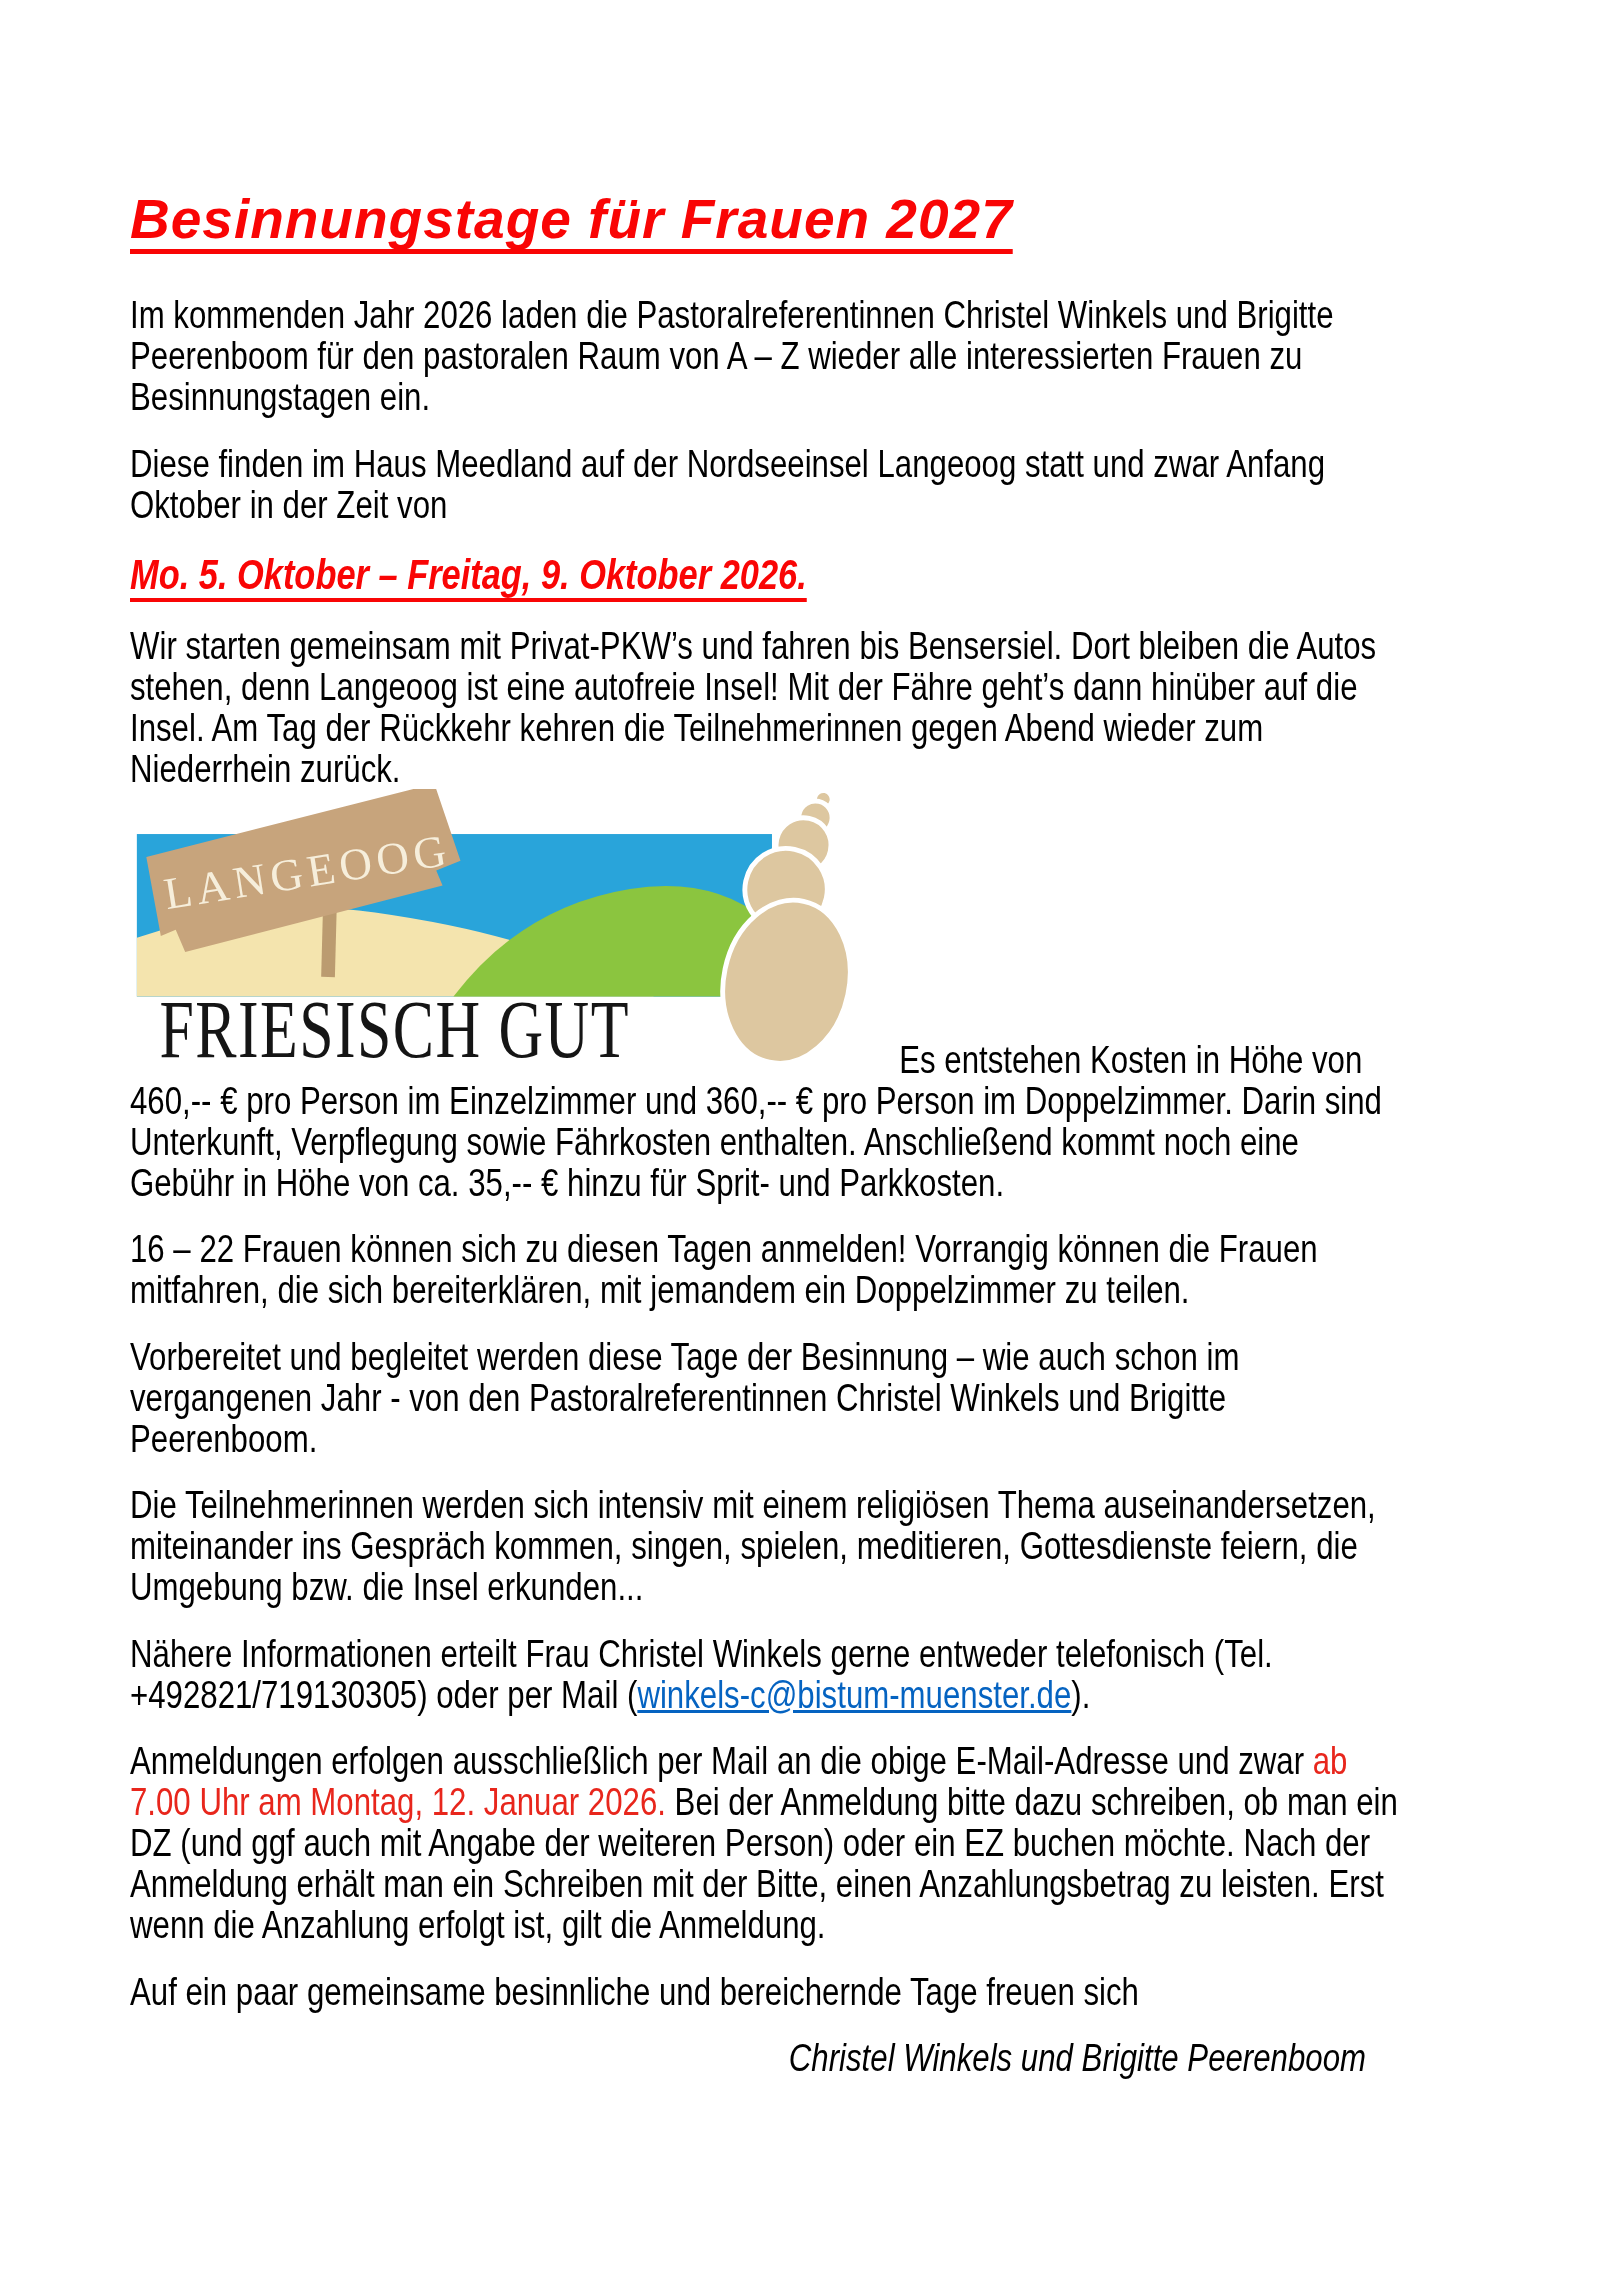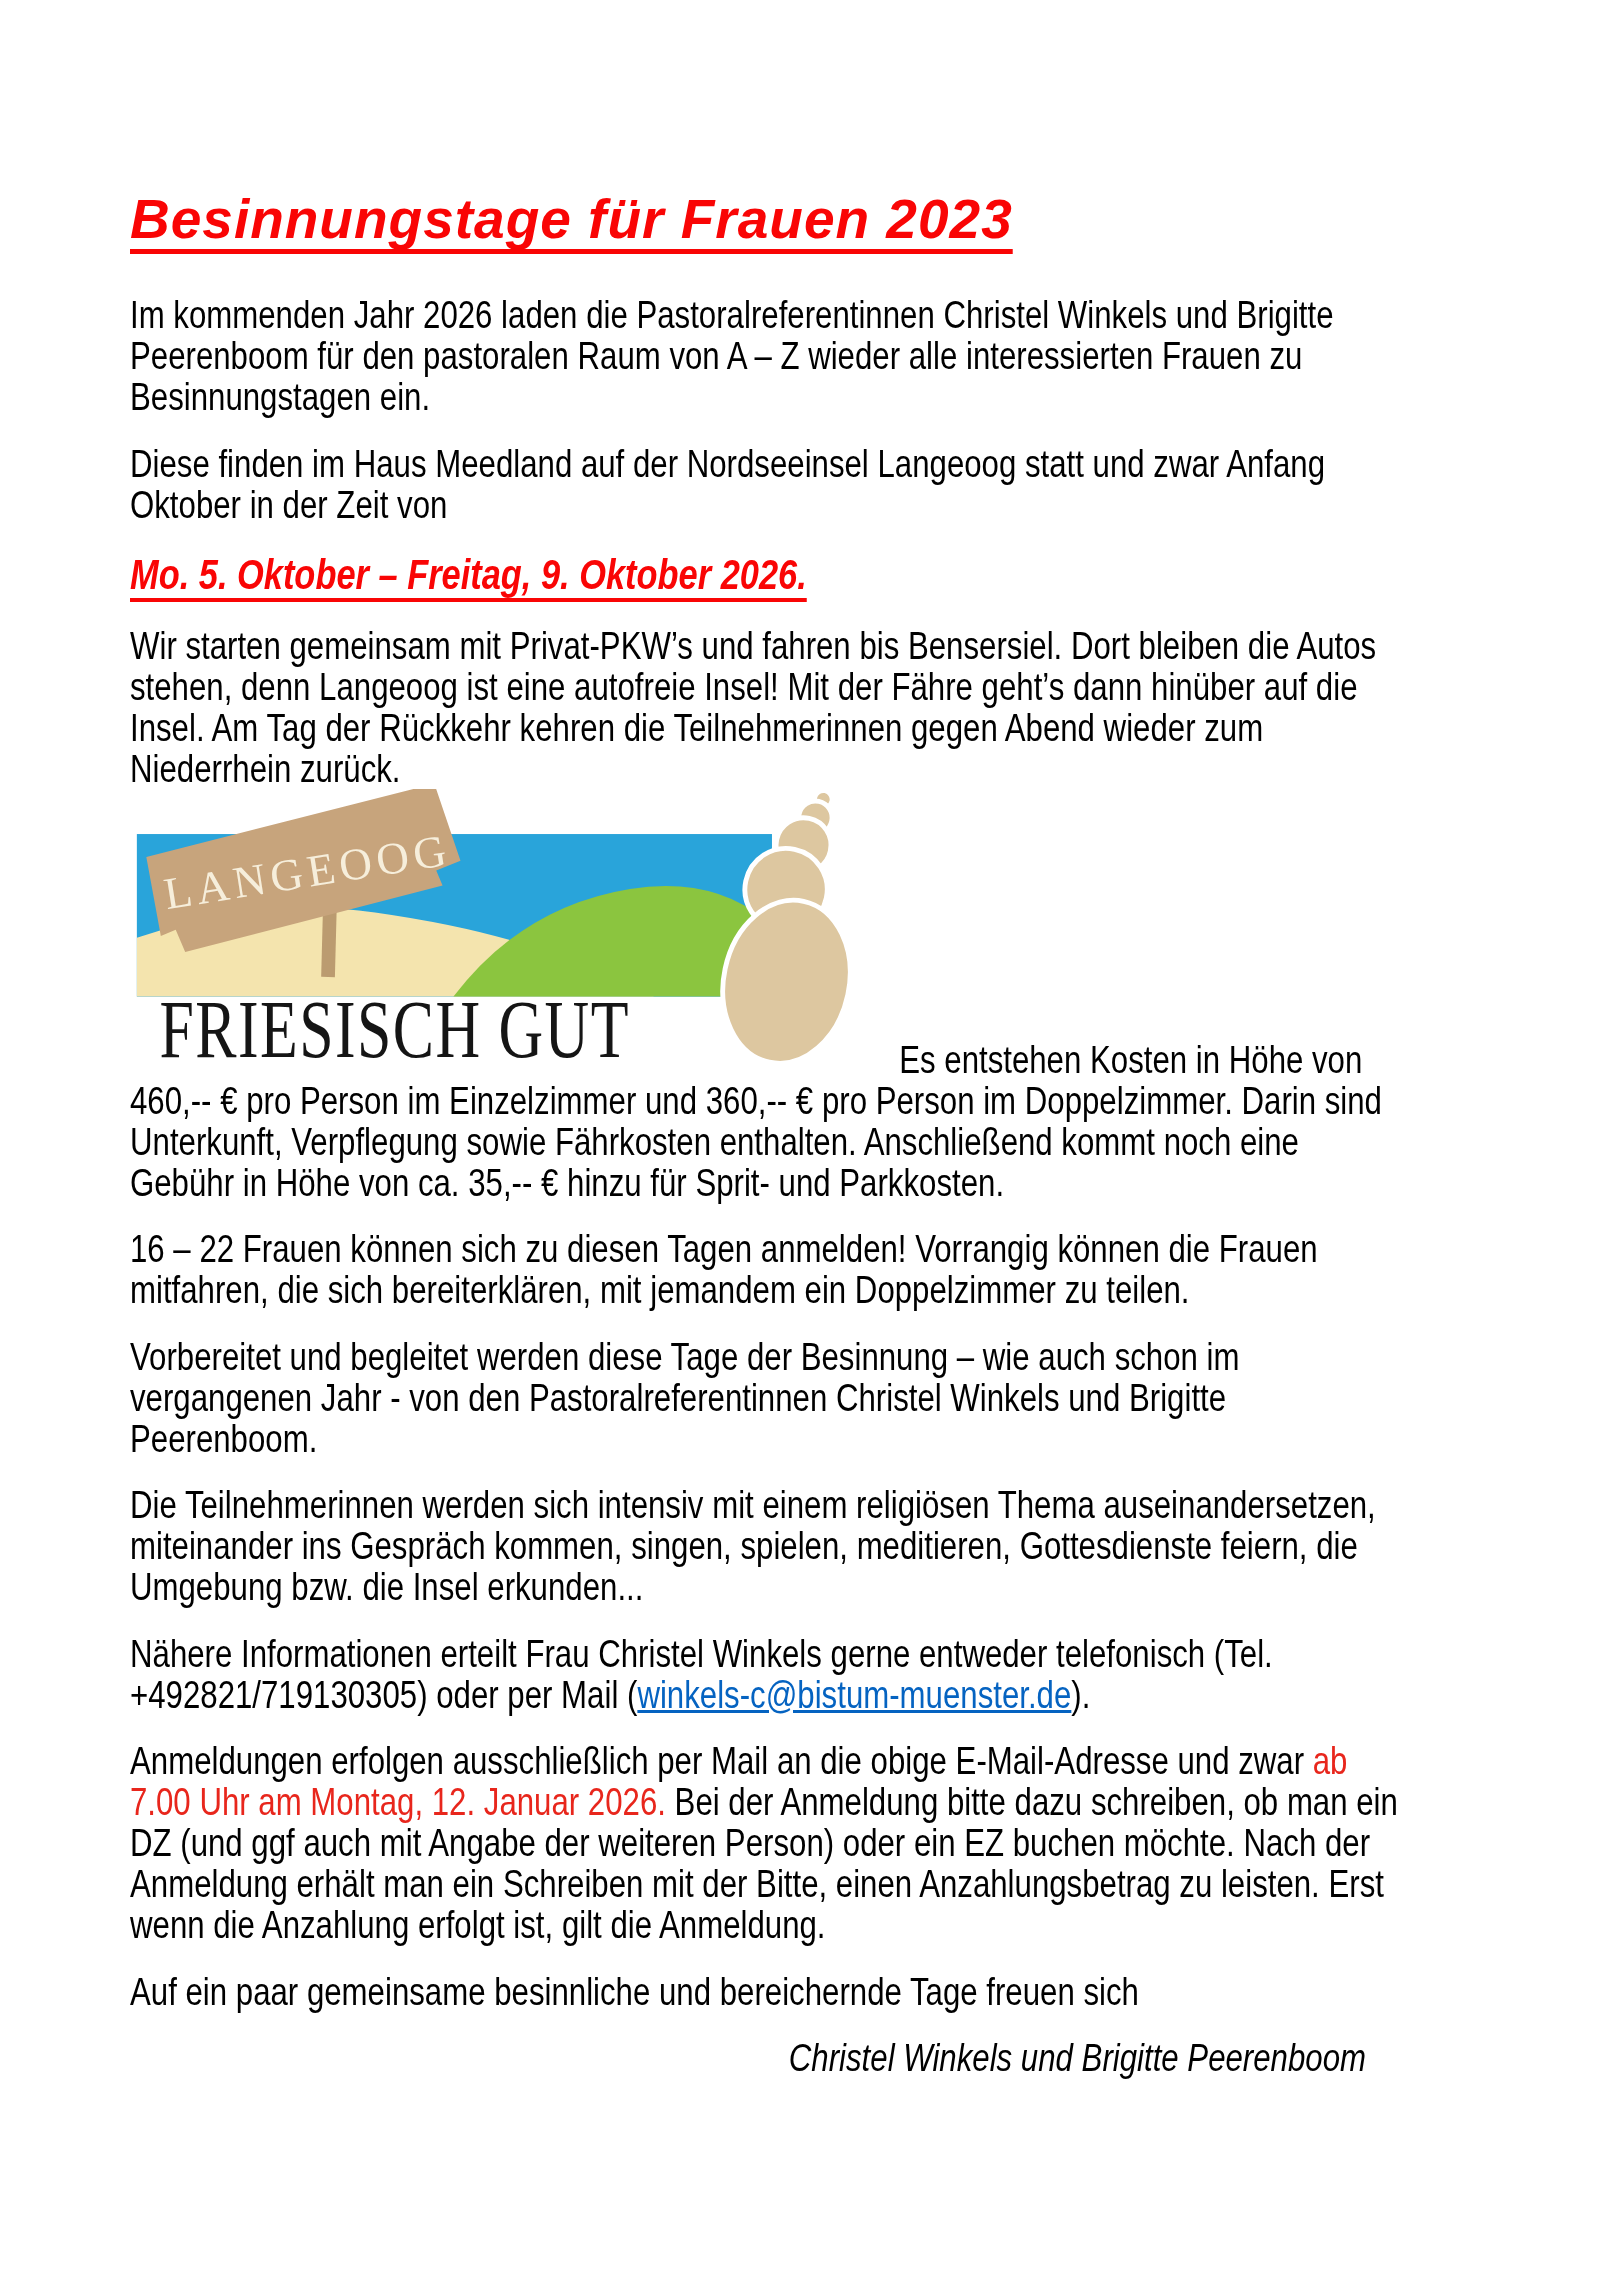--- a/index.html
+++ b/index.html
@@ -56,21 +56,21 @@
     font-family:"Liberation Serif",serif;
     font-size:84px;letter-spacing:2px;
     fill:#151515;
   }
 </style>
 </head>
 <body>
 
 <div class="page">
 
-  <h1 class="title">Besinnungstage für Frauen 2023</h1>
+  <h1 class="title">Besinnungstage für Frauen 2027</h1>
 
   <div class="doc-body">
 
     <p>Im kommenden Jahr 2026 laden die Pastoralreferentinnen Christel Winkels und Brigitte Peerenboom für den pastoralen Raum von A – Z wieder alle interessierten Frauen zu Besinnungstagen ein.</p>
 
     <p>Diese finden im Haus Meedland auf der Nordseeinsel Langeoog statt und zwar Anfang Oktober in der Zeit von</p>
 
     <h2 class="heading">Mo. 5. Oktober – Freitag, 9. Oktober 2026.</h2>
 
     <p class="tight">Wir starten gemeinsam mit Privat-PKW’s und fahren bis Bensersiel. Dort bleiben die Autos stehen, denn Langeoog ist eine autofreie Insel! Mit der Fähre geht’s dann hinüber auf die Insel. Am Tag der Rückkehr kehren die Teilnehmerinnen gegen Abend wieder zum Niederrhein zurück.</p>

